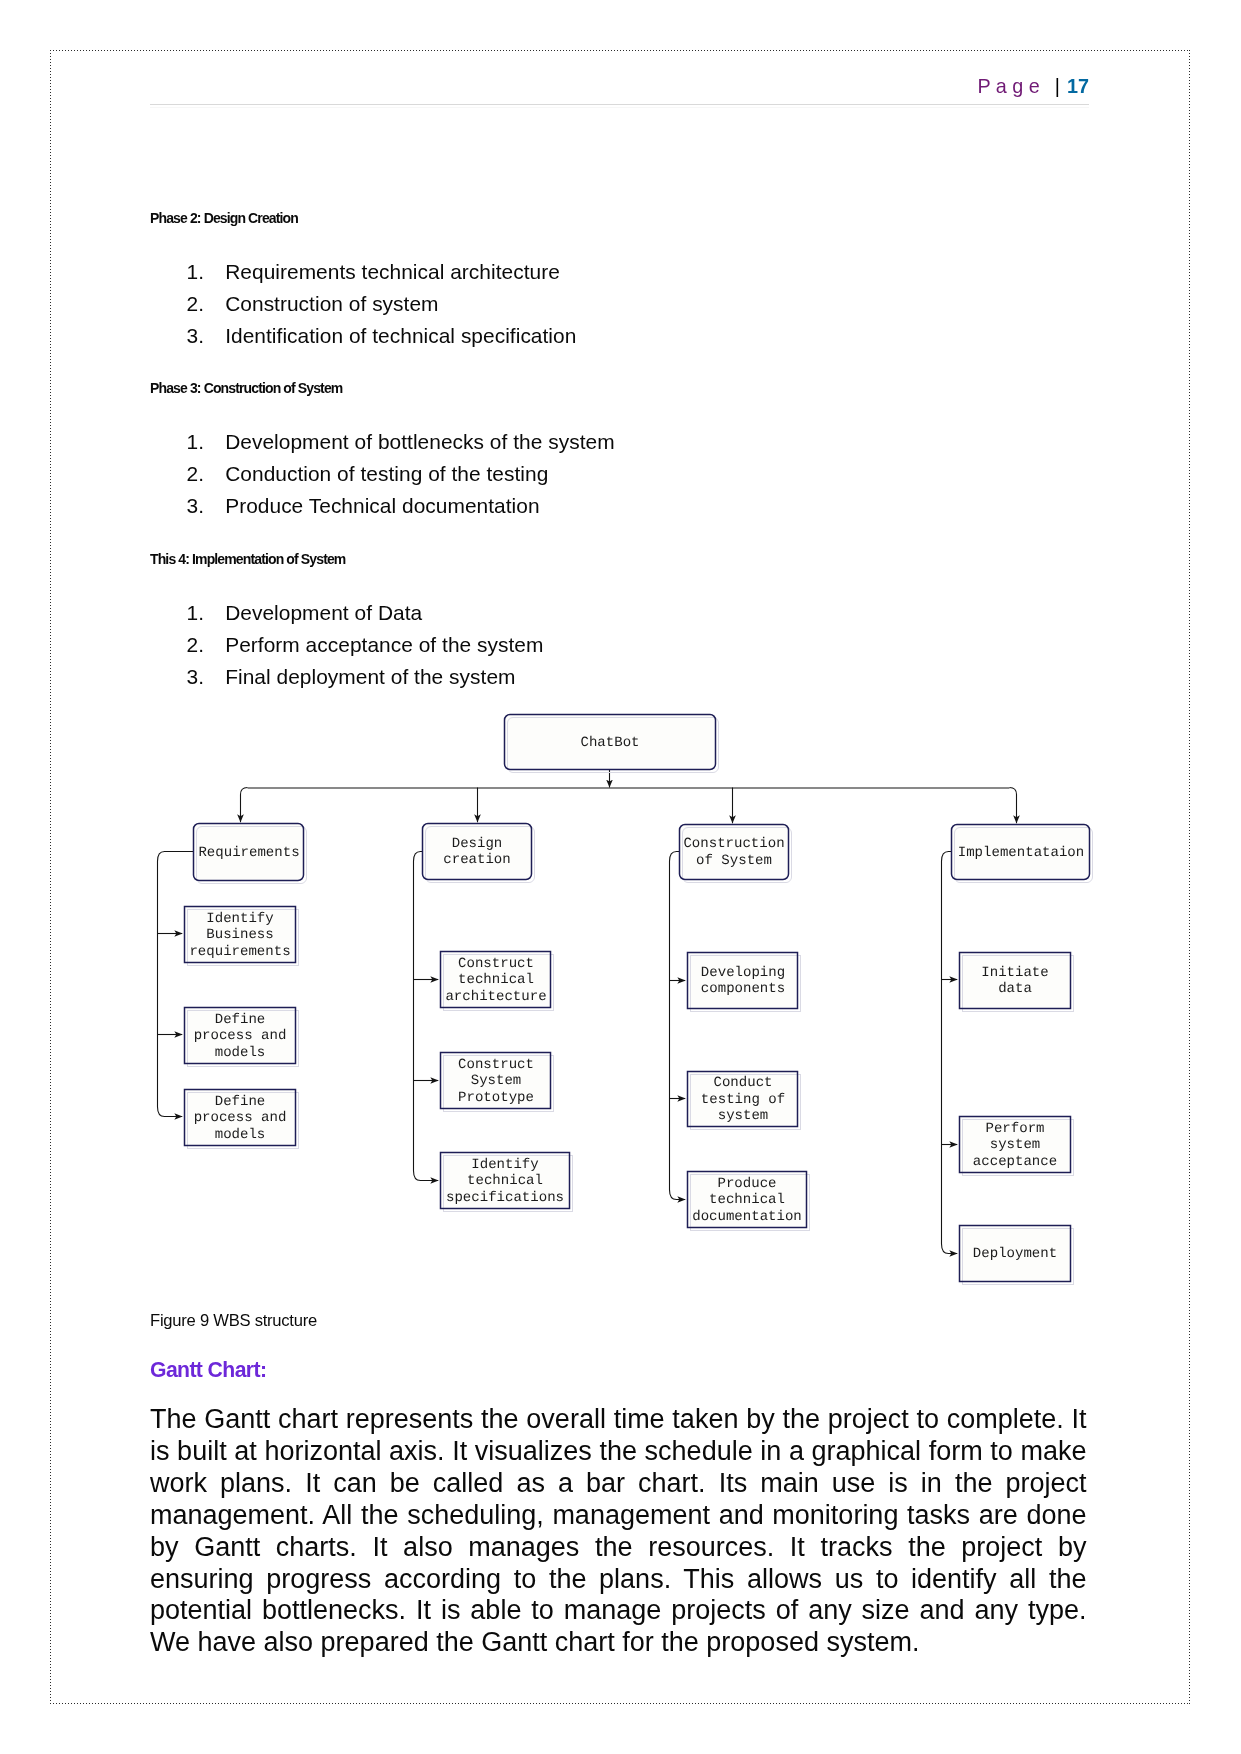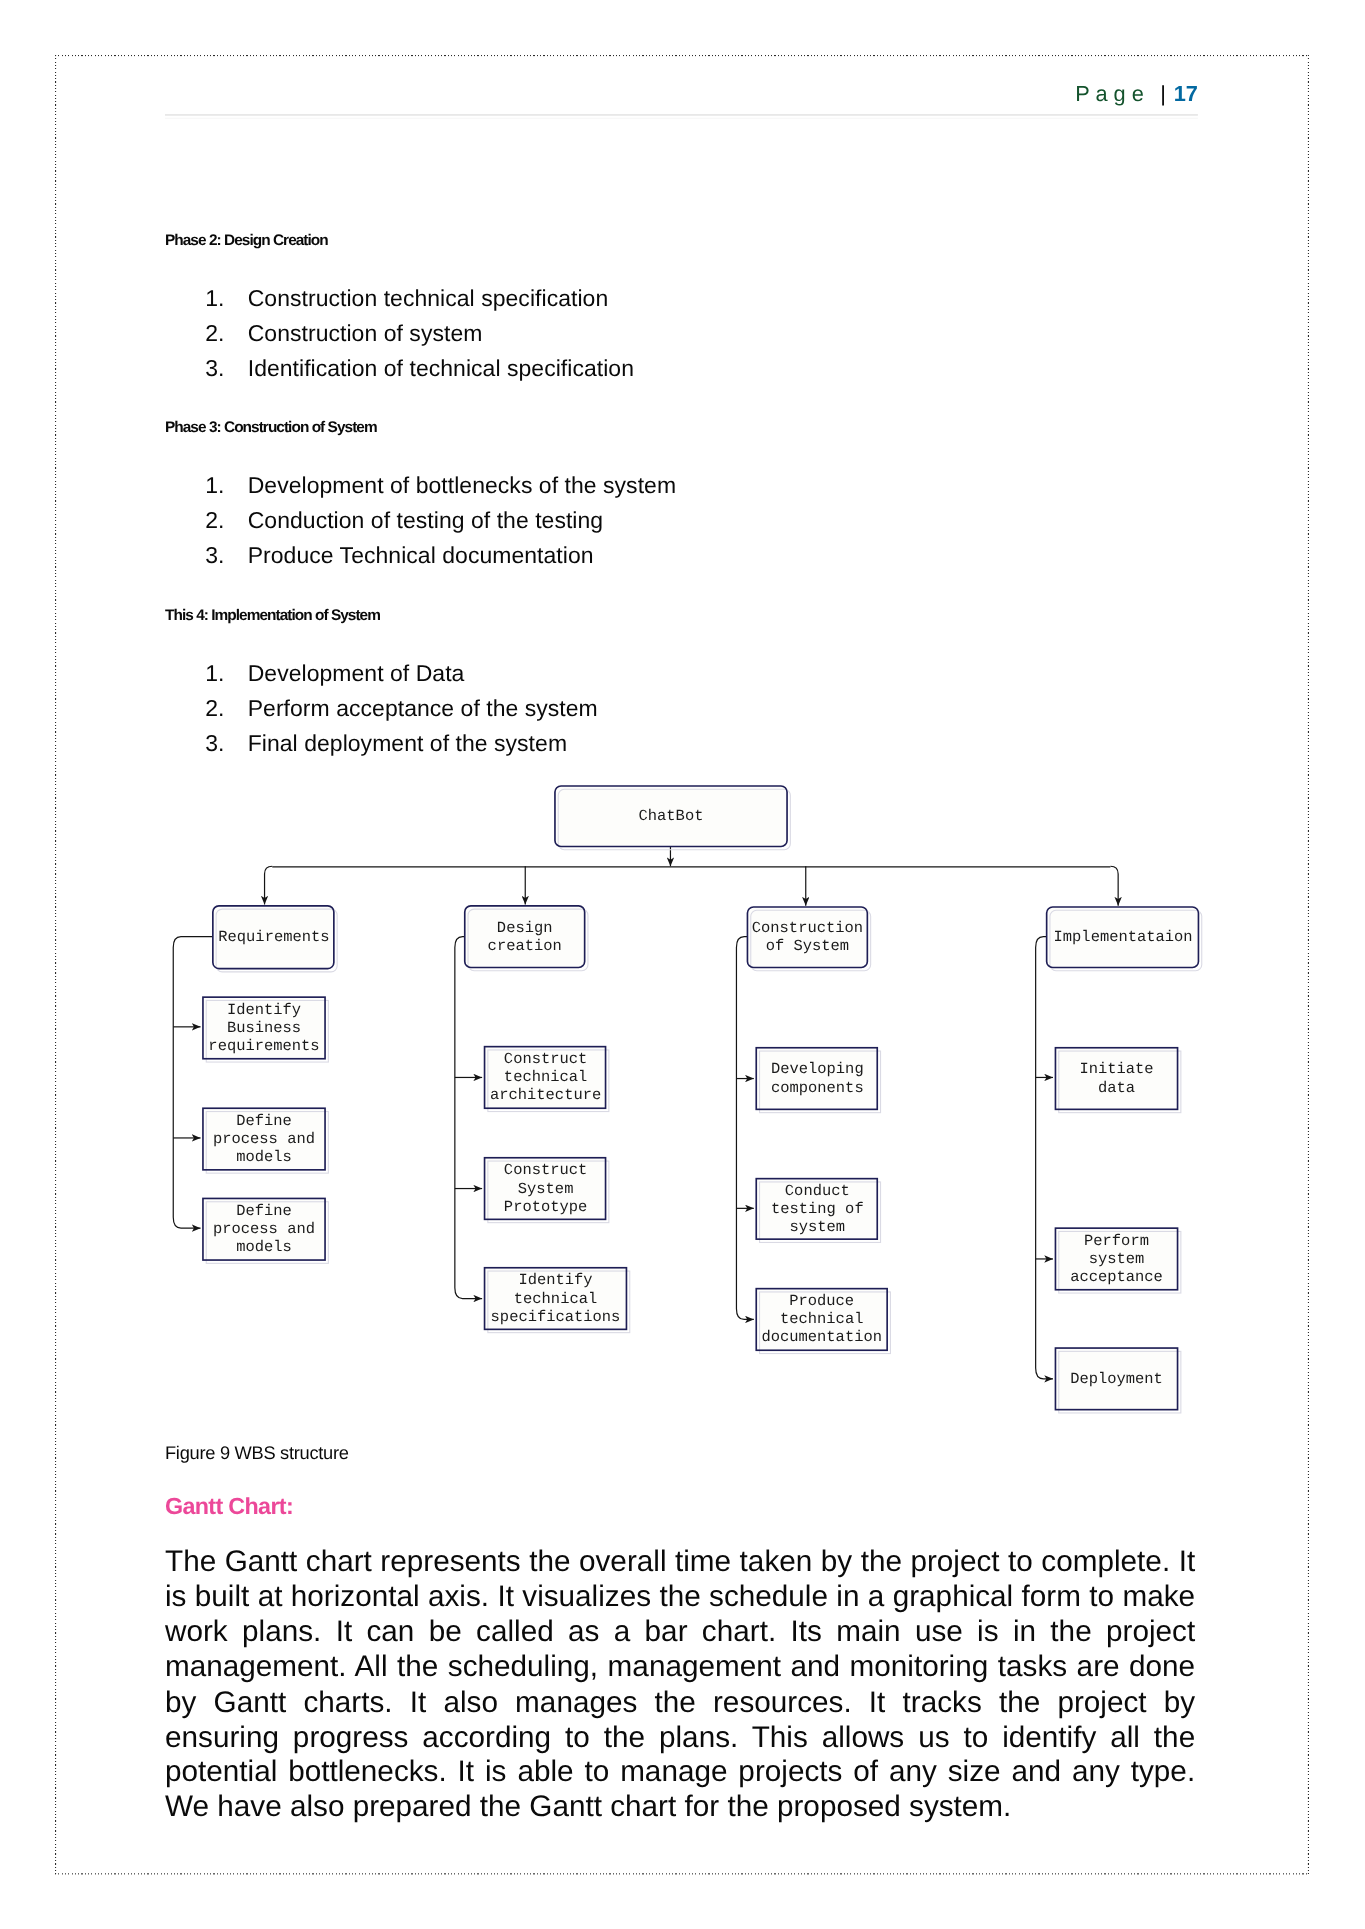--- a/index.html
+++ b/index.html
@@ -23,21 +23,21 @@
       repeating-linear-gradient(to bottom,#2b2b2b 0 1px,rgba(0,0,0,0) 1px 3px);
     background-size:100% 1.2px,100% 1.2px,1.2px 100%,1.2px 100%;
     background-position:left top,left bottom,left top,right top;
     background-repeat:no-repeat;
   }
   
   .header-text{
     position:absolute;left:150px;top:74px;width:939px;
     text-align:right;font-size:19.8px;line-height:24px;white-space:nowrap;
   }
-  .hdr-page{color:#14532d;letter-spacing:0;}
+  .hdr-page{color:#701a75;letter-spacing:0;}
   .hdr-sep{color:#000;letter-spacing:0;margin-left:15px;margin-right:7px;}
   .hdr-num{font-weight:bold;color:#0369a1;letter-spacing:0;}
   .header-rule{
     position:absolute;left:150px;top:103.6px;width:939px;height:1.3px;background:#d9d9d9;
   }
   .header-rule2{
     position:absolute;left:150px;top:107.2px;width:939px;height:1px;background:#f7f7f7;
   }
   
   .phase-head{
@@ -47,21 +47,21 @@
   .list-item{position:absolute;left:150px;font-size:20.9px;color:#0a0a0a;
     white-space:nowrap;letter-spacing:0.04px;line-height:24px;}
   .list-item .num{position:absolute;left:36.6px;}
   .list-item .txt{position:absolute;left:75.2px;}
 
   .fig-caption{
     position:absolute;left:150px;font-size:16.6px;font-weight:normal;color:#0a0a0a;
     white-space:nowrap;letter-spacing:-0.25px;line-height:20px;
   }
   .gantt-head{
-    position:absolute;left:150px;font-size:21.2px;font-weight:bold;color:#ec4899;
+    position:absolute;left:150px;font-size:21.2px;font-weight:bold;color:#6d28d9;
     white-space:nowrap;letter-spacing:-0.6px;line-height:24px;
   }
   .gantt-para{
     position:absolute;left:150px;width:936.5px;font-size:27px;color:#0a0a0a;
     text-align:justify;line-height:31.9px;letter-spacing:0px;
     word-spacing:0px;
   }
   
   #wbs{position:absolute;left:0;top:0;width:1241px;height:1754px;
     -webkit-font-smoothing:antialiased;text-rendering:geometricPrecision;}
@@ -73,21 +73,21 @@
 <div class="page-border"></div>
 
 <div class="header-text"><span class="hdr-page">P a g e</span><span class="hdr-sep">|</span><span class="hdr-num">17</span></div>
 <div class="header-rule"></div>
 <div class="header-rule2"></div>
 
 <div id="text-body">
     <div class="phase-head" style="top: 206px;">Phase 2: Design Creation</div>
     <div class="list-item" style="top: 259.9px;">
       <span class="num">1.</span>
-      <span class="txt">Construction technical specification</span>
+      <span class="txt">Requirements technical architecture</span>
     </div>
     <div class="list-item" style="top: 291.8px;">
       <span class="num">2.</span>
       <span class="txt">Construction of system</span>
     </div>
     <div class="list-item" style="top: 323.7px;">
       <span class="num">3.</span>
       <span class="txt">Identification of technical specification</span>
     </div>
     <div class="phase-head" style="top: 376.4px;">Phase 3: Construction of System</div>

